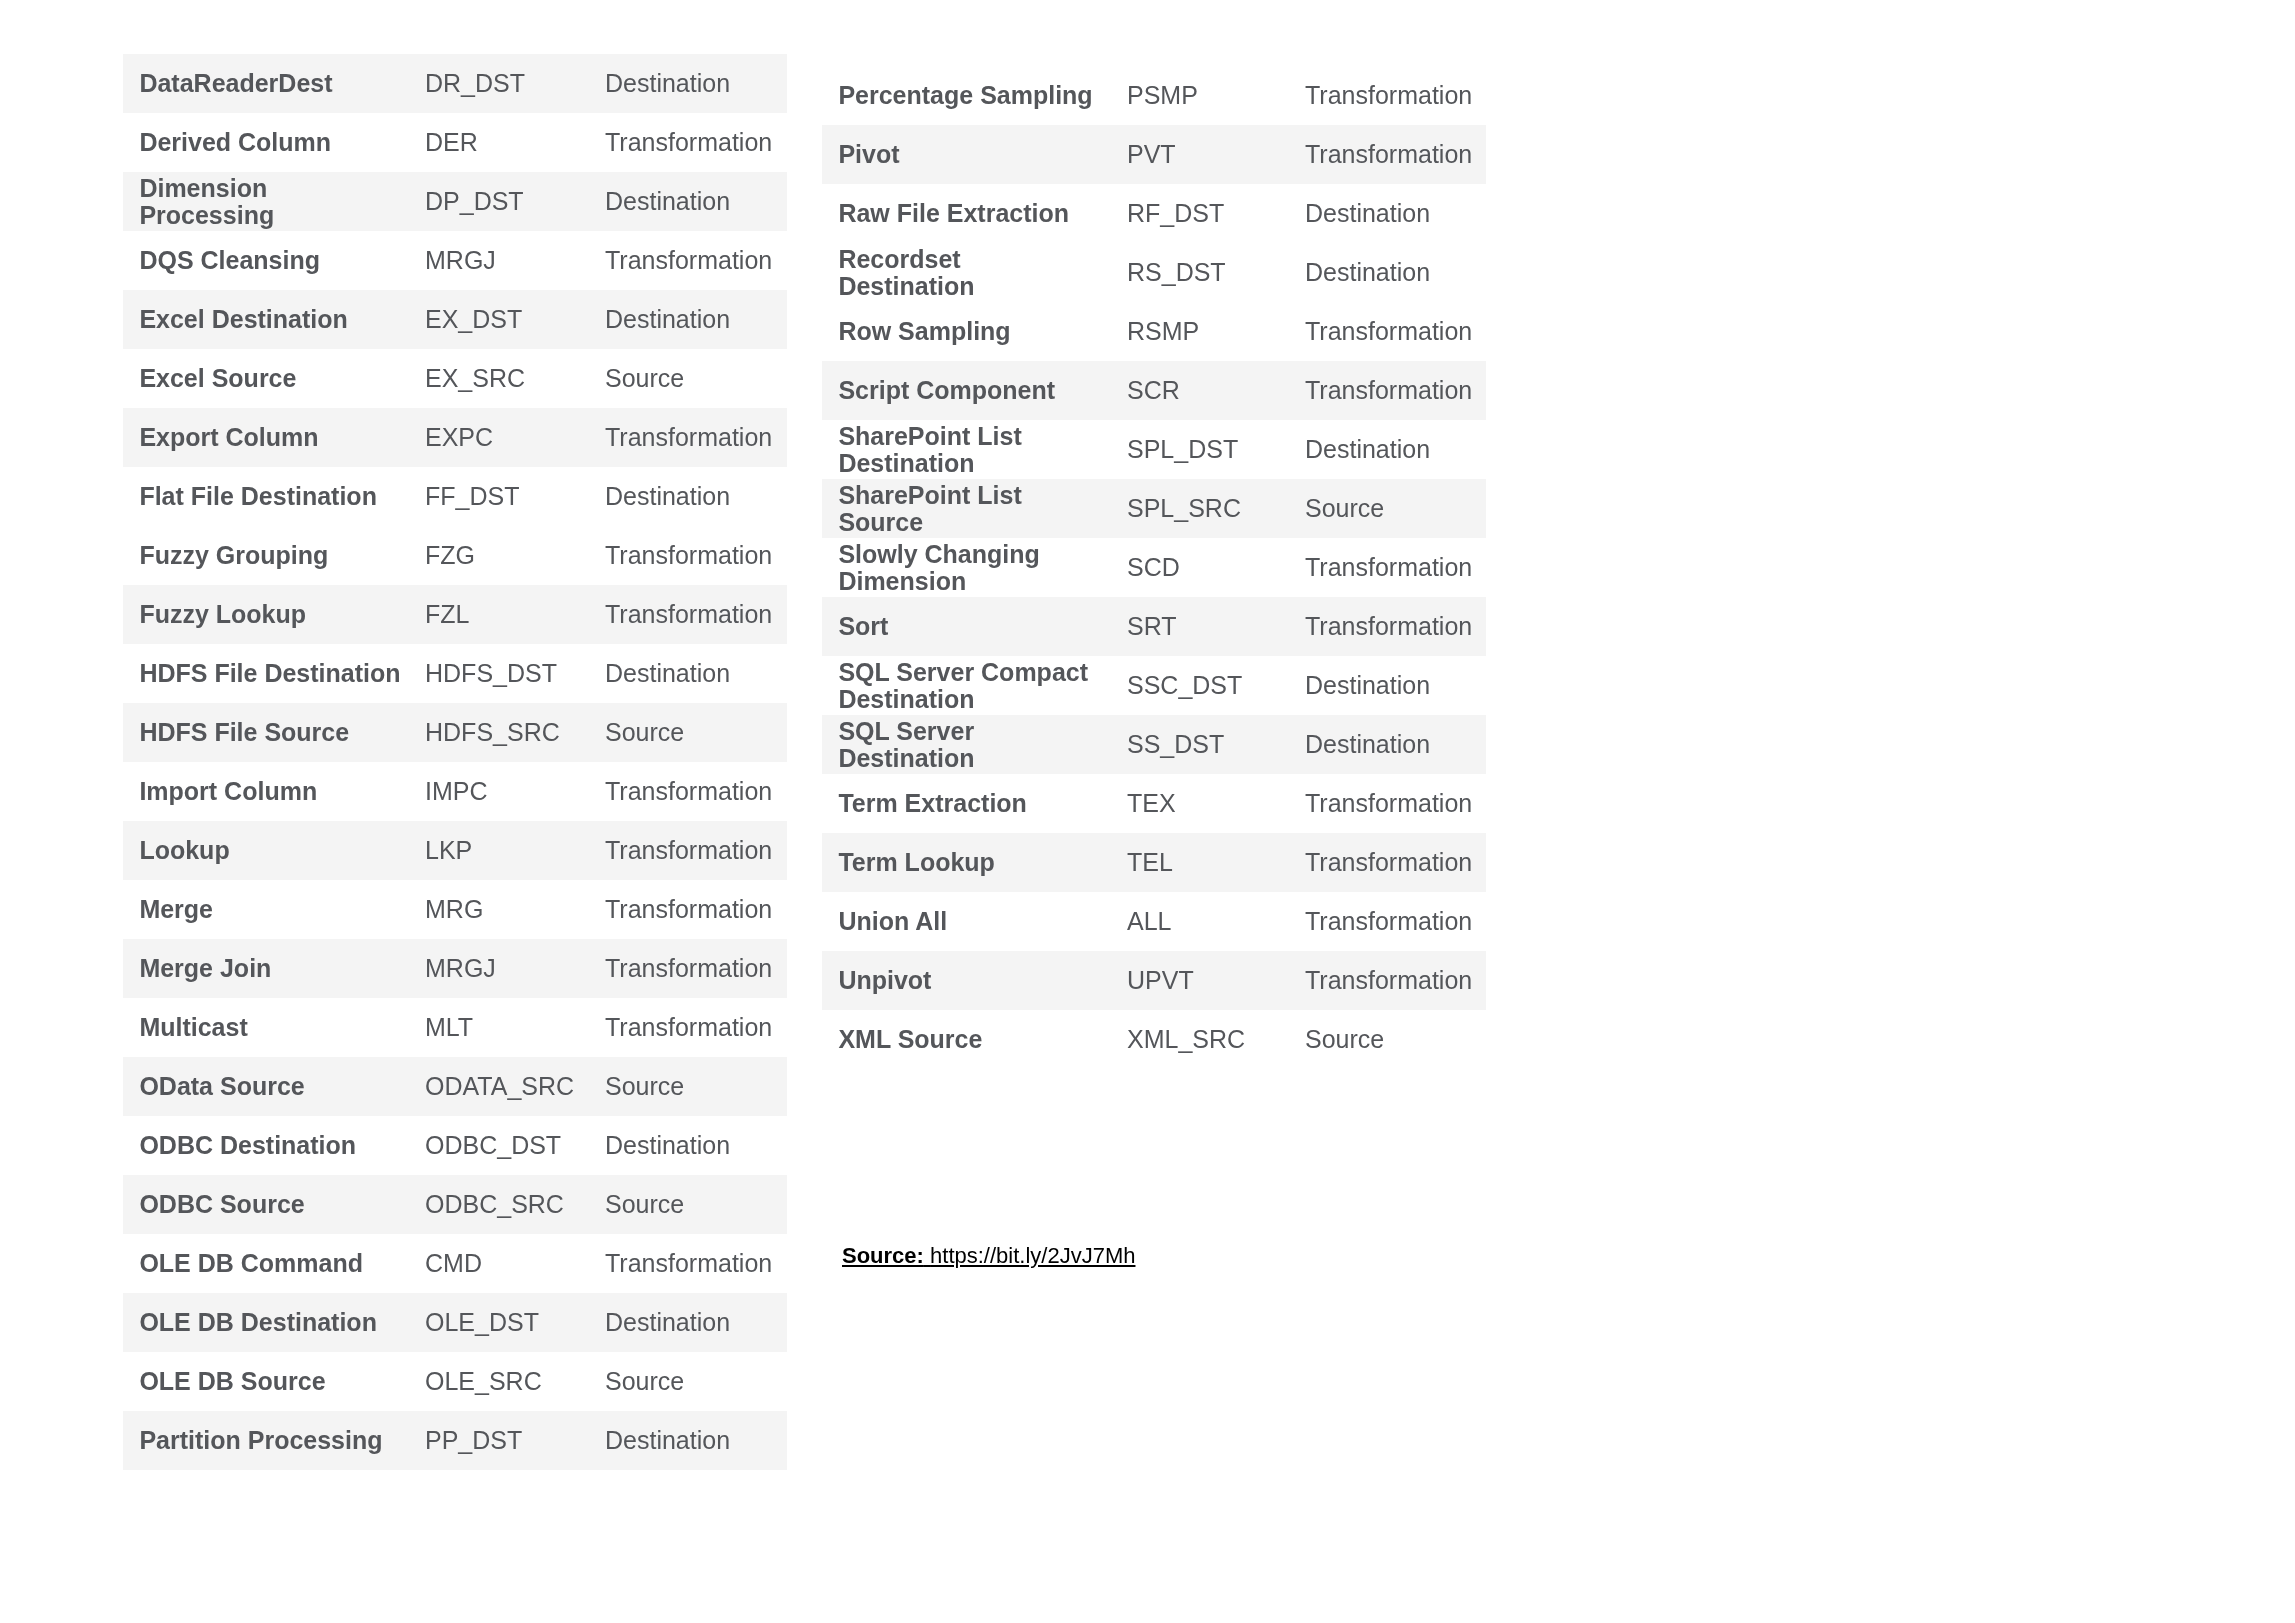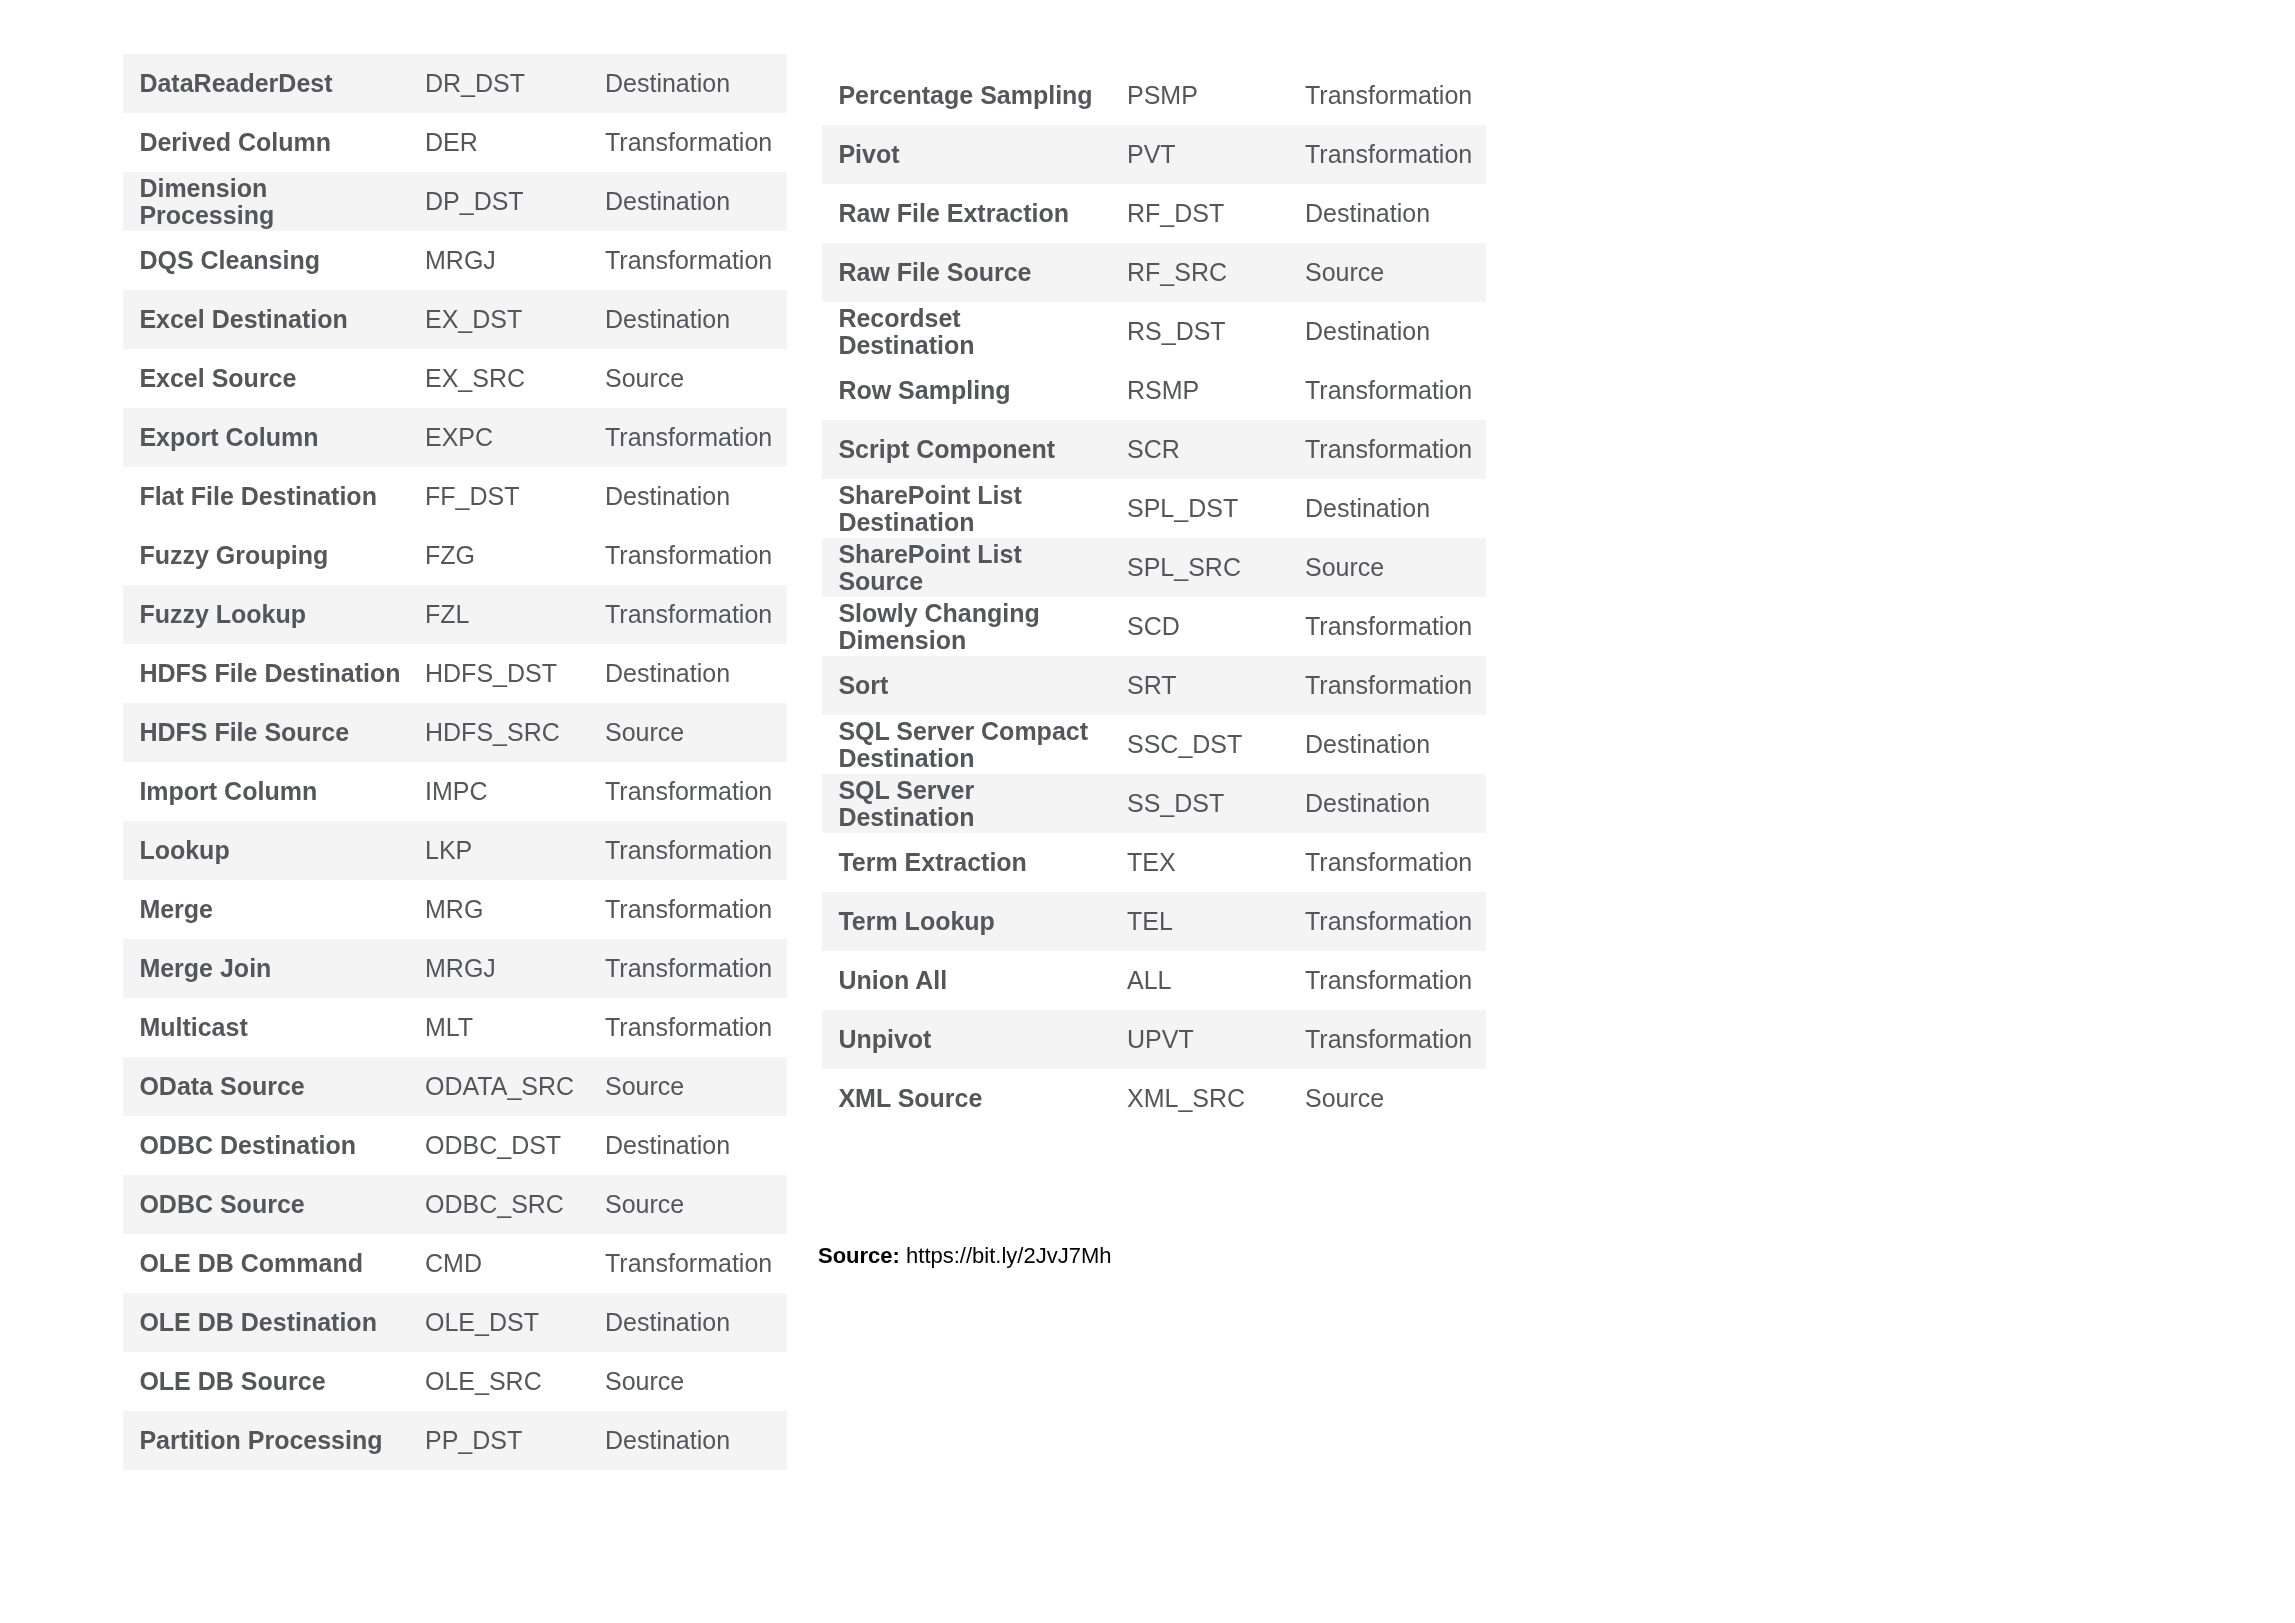--- a/index.html
+++ b/index.html
@@ -38,26 +38,27 @@
     white-space: pre;          
   }
   .tbl td.name-cell {
     font-weight: bold;
     padding-left: 16.4px;
   }
   tr.striped { background: var(--stripe, #f4f4f4); }
 
   .source-line {
     position: absolute;
-    left: 818px;
+    left: 842px;
     top: 1242px;
     margin: 0;
     font-size: 22px;
     line-height: 27.5px;
     color: var(--source-text, #000000);
+    text-decoration: underline;
   }
   .source-label { font-weight: bold; }
 </style>
 </head>
 <body style="--stripe: #f4f4f4; --table-text: #54565a; --source-text: #000000;">
 
 <div class="page">
 
   <table class="tbl" id="left-table">
     <colgroup>
@@ -205,25 +206,20 @@
         <tr class="striped">
           <td class="name-cell">Pivot</td>
           <td class="abbr-cell">PVT</td>
           <td class="type-cell">Transformation</td>
         </tr>
         <tr>
           <td class="name-cell">Raw File Extraction</td>
           <td class="abbr-cell">RF_DST</td>
           <td class="type-cell">Destination</td>
         </tr>
-        <tr class="striped">
-          <td class="name-cell">Raw File Source</td>
-          <td class="abbr-cell">RF_SRC</td>
-          <td class="type-cell">Source</td>
-        </tr>
         <tr>
           <td class="name-cell">Recordset
 Destination</td>
           <td class="abbr-cell">RS_DST</td>
           <td class="type-cell">Destination</td>
         </tr>
         <tr>
           <td class="name-cell">Row Sampling</td>
           <td class="abbr-cell">RSMP</td>
           <td class="type-cell">Transformation</td>

